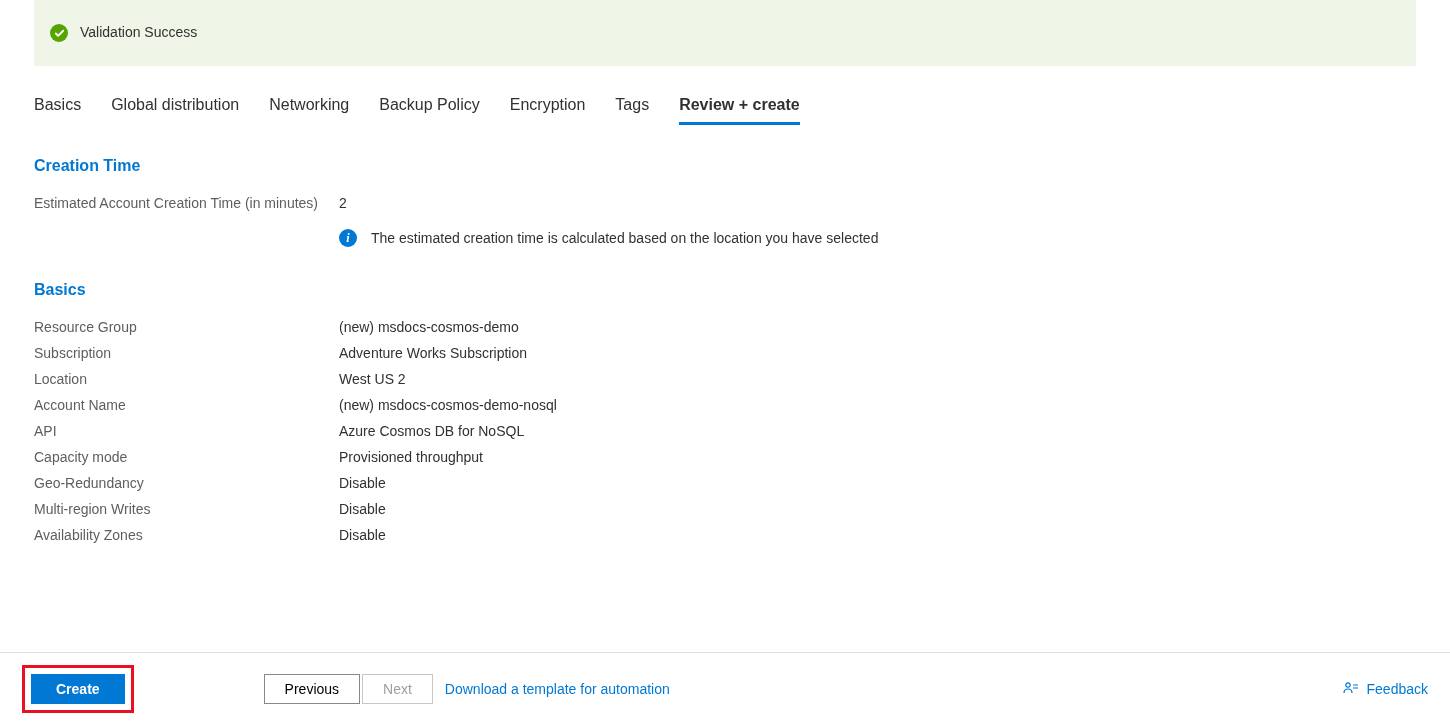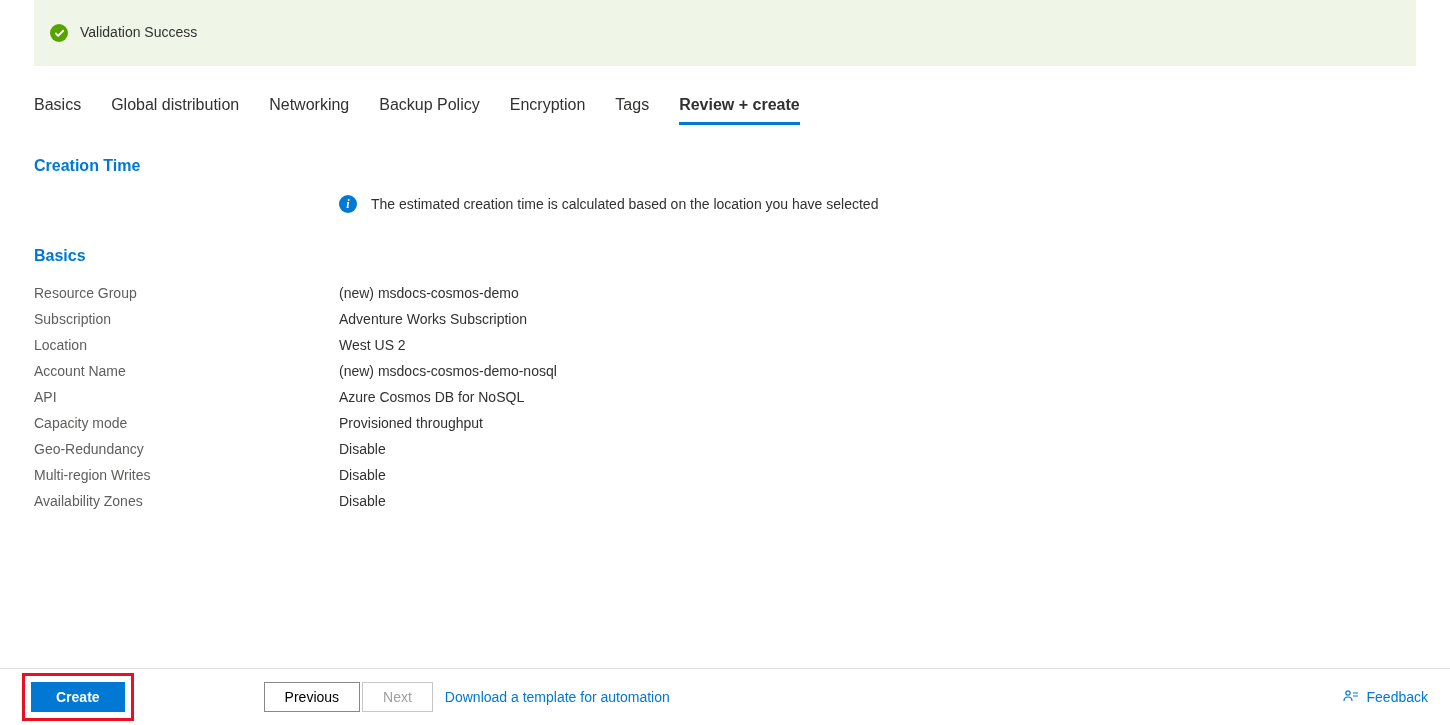--- a/index.html
+++ b/index.html
@@ -106,21 +106,21 @@
       color: #323130;
       font-size: 14px;
     }
     .footer {
       position: absolute;
       bottom: 0;
       left: 0;
       right: 0;
       border-top: 1px solid #e1dfdd;
       background: #fff;
-      padding: 4px 22px;
+      padding: 12px 22px;
       display: flex;
       align-items: center;
     }
     .highlight-box {
       border: 3px solid #e81123;
       padding: 6px;
       display: inline-flex;
     }
     .btn {
       font-size: 14px;
@@ -186,20 +186,24 @@
     <div class="tab">Global distribution</div>
     <div class="tab">Networking</div>
     <div class="tab">Backup Policy</div>
     <div class="tab">Encryption</div>
     <div class="tab">Tags</div>
     <div class="tab active">Review + create</div>
   </div>
 
   <div class="content">
     <div class="section-heading">Creation Time</div>
+    <div class="kv-row">
+      <div class="kv-label">Estimated Account Creation Time (in minutes)</div>
+      <div class="kv-value">2</div>
+    </div>
     <div class="info-row">
       <span class="info-icon">
           <span>i</span>
         </span>
       <span class="info-text">The estimated creation time is calculated based on the location you have selected</span>
     </div>
 
     <div class="section-heading">Basics</div>
 
     <div class="kv-row">

